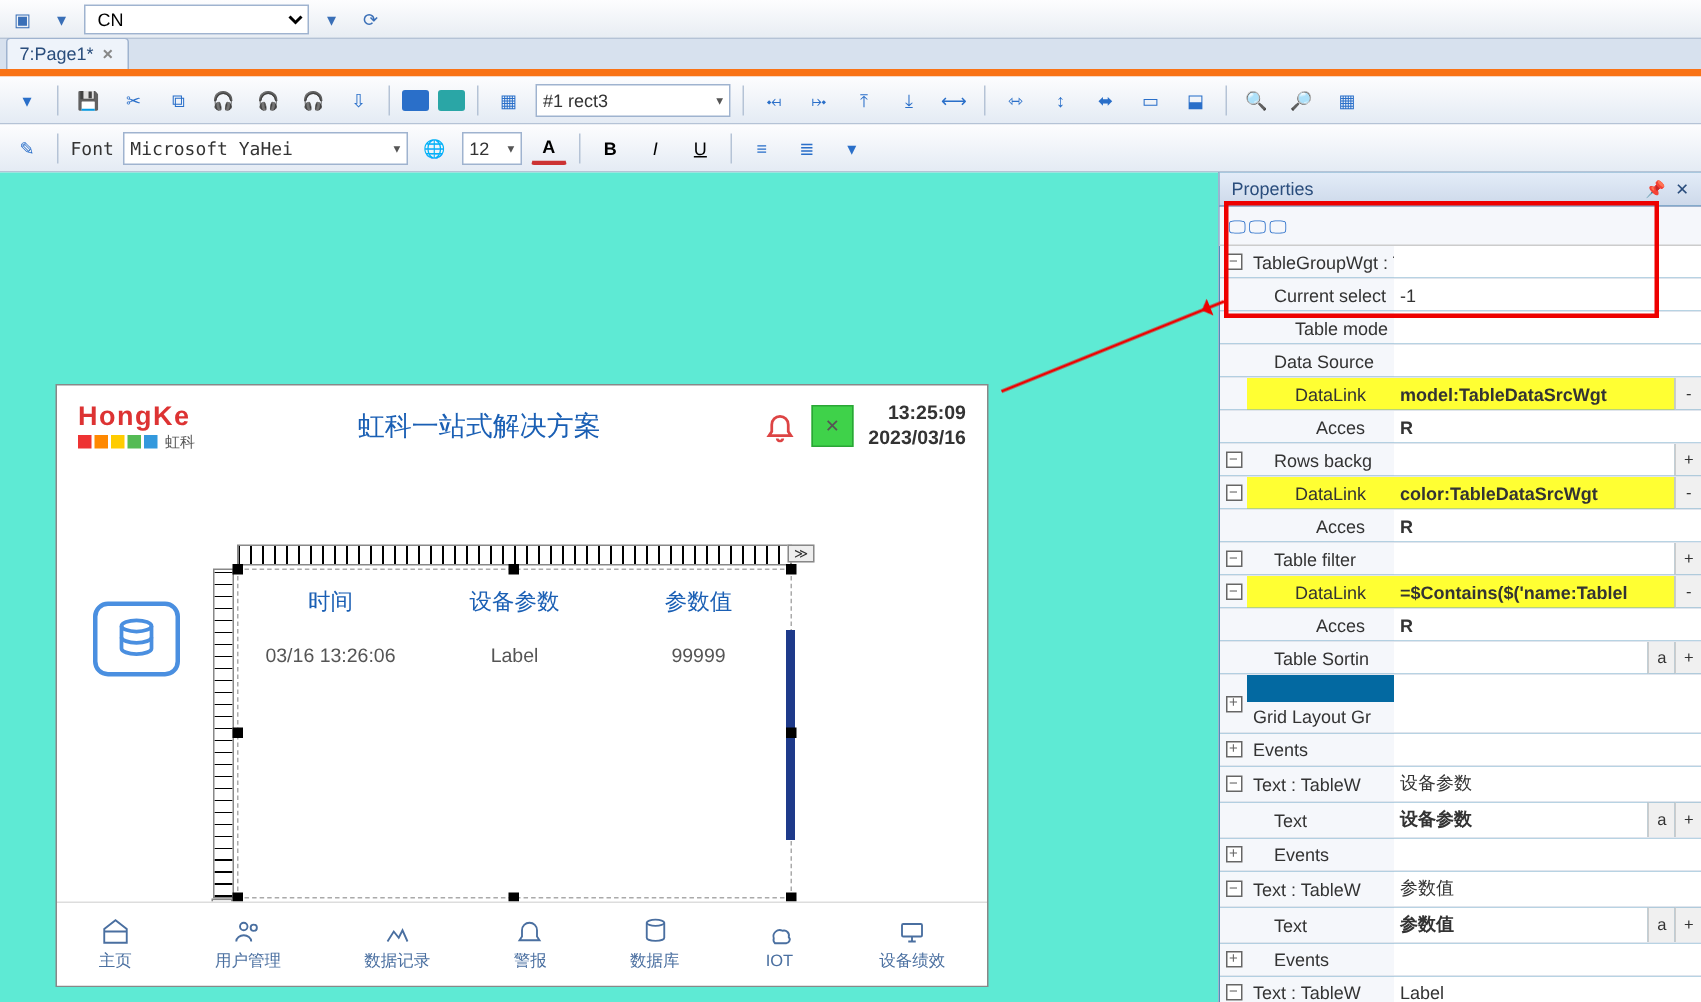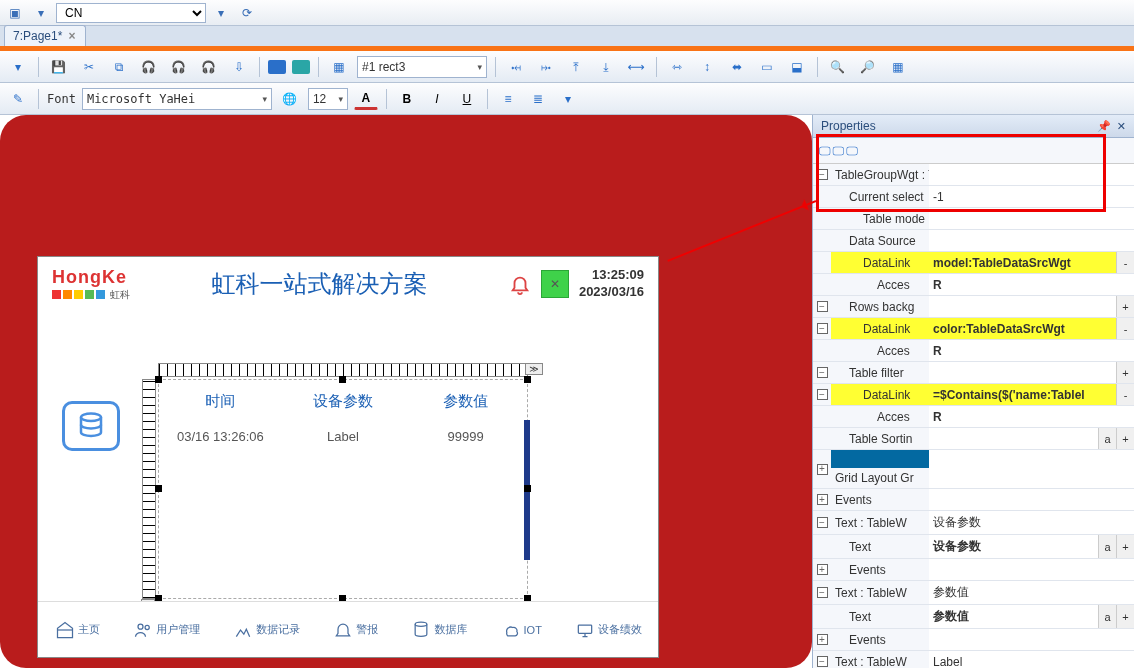--- a/index.html
+++ b/index.html
@@ -15,49 +15,49 @@
 
 .toolrow { height:32px; background:linear-gradient(#fdfdfe,#e4ebf4); border-bottom:1px solid #b5c3d6; display:flex; align-items:center; gap:6px; padding:0 6px; font-size:12px;}
 .tbtn { width:24px; height:22px; display:flex; align-items:center; justify-content:center; border:1px solid transparent; border-radius:2px; color:#2a6fc9; }
 .sep { width:1px; height:20px; background:#b5c3d6; margin:0 2px;}
 .fontbox { width:190px; height:22px; border:1px solid #9fb3cf; background:#fff; padding:2px 4px; display:flex; align-items:center; justify-content:space-between;}
 .numbox { width:40px; height:22px; border:1px solid #9fb3cf; background:#fff; display:flex; align-items:center; justify-content:space-between; padding:0 4px;}
 .arrow { font-size:9px; color:#555;}
 
 
 .main { display:flex; height:calc(668px - 26px - 25px - 32px - 32px); }
-.canvas-area { flex:1; background:#b91c1c; position:relative;border-radius:26px; }
+.canvas-area { flex:1; background:#5eead4; position:relative; }
 .prop-panel { width:322px; background:#0369a1; border-left:1px solid #9fb3cf; display:flex; flex-direction:column; }
 
 
 .hmi { position:absolute; left:38px; top:142px; width:620px; height:400px; background:#fff; box-shadow:0 0 0 1px #888; }
 .hmi-header { height:54px; display:flex; align-items:center; justify-content:space-between; padding:0 14px; }
 .logo { color:#d33; font-weight:bold; font-size:18px; letter-spacing:1px; }
 .logo-sub { font-size:10px; color:#555; display:flex; align-items:center; gap:2px; }
 .color-sq { width:9px; height:9px; display:inline-block; }
-.hmi-title { color:#1a5fb4; font-size:24px; font-weight:500; }
+.hmi-title { color:#1a5fb4; font-size:18px; font-weight:500; }
 .hmi-right { display:flex; align-items:center; gap:10px; }
 .bell { width:22px; height:22px; color:#d33; }
 .tools-ic { width:28px; height:28px; background:#3fd24a; border:1px solid #2aa636; display:flex; align-items:center; justify-content:center; color:#555;}
 .dt { text-align:right; font-size:13px; color:#333; font-weight:bold; line-height:1.3;}
 .hmi-body { position:relative; height:290px; }
 .db-icon { position:absolute; left:24px; top:90px; width:58px; height:50px; border:3px solid #4a8fe0; border-radius:10px; display:flex; align-items:center; justify-content:center; color:#4a8fe0;}
 .widget-sel { position:absolute; left:120px; top:68px; width:370px; height:220px; border:1px dashed #aaa; }
 .handle { position:absolute; width:7px; height:7px; background:#000;}
 .ruler-h { position:absolute; left:120px; top:52px; width:370px; height:14px; background:#fff; border:1px solid #888; background-image:repeating-linear-gradient(90deg,#000 0,#000 1px,transparent 1px,transparent 8px);}
 .ruler-v { position:absolute; left:104px; top:68px; width:14px; height:220px; background:#fff; border:1px solid #888; background-image:repeating-linear-gradient(0deg,#000 0,#000 1px,transparent 1px,transparent 8px);}
 .nav-arrow { position:absolute; width:18px; height:12px; border:1px solid #888; background:#eee; display:flex; align-items:center; justify-content:center; font-size:9px;}
 .tbl { width:100%; height:100%; }
 .tbl-head { display:flex; color:#1a5fb4; font-size:15px; font-weight:500; padding:12px 0; }
 .tbl-head > div,.tbl-row > div { flex:1; text-align:center; }
 .tbl-row { display:flex; color:#555; font-size:13px; padding:6px 0;}
 .scroll-thumb { position:absolute; right:-3px; top:40px; width:6px; height:140px; background:#1e3a8a; }
 
 .hmi-footer { position:absolute; bottom:0; left:0; right:0; height:56px; border-top:1px solid #ddd; display:flex; justify-content:space-around; align-items:center; background:#fff;}
-.ftab { display:flex; flex-direction:row; align-items:center; gap:2px; color:#4a6fa0; font-size:11px;}
+.ftab { display:flex; flex-direction:column; align-items:center; gap:2px; color:#4a6fa0; font-size:11px;}
 .ftab svg { width:22px; height:20px; }
 
 
 .prop-title { background:linear-gradient(#e3ecf8,#cdd9ea); padding:4px 8px; font-size:12px; color:#2a4d7c; display:flex; justify-content:space-between; align-items:center; border-bottom:1px solid #9fb3cf;}
 .prop-tabs { height:26px; display:flex; align-items:center; gap:2px; padding:4px 6px; border-bottom:1px solid #ccc; background:#f5f7fb;}
 .prop-body { flex:1; overflow:auto; }
 .prow { display:flex; align-items:stretch; border-bottom:1px solid #e0e5ed; min-height:22px; font-size:12px;}
 .prow .expander { width:18px; display:flex; align-items:center; justify-content:center; color:#666; background:#f5f7fb;}
 .prow .key { width:98px; padding:3px 2px 3px 4px; background:#f5f7fb; display:flex; align-items:center; white-space:nowrap; overflow:hidden;}
 .prow .val { flex:1; padding:3px 4px; background:#fff; display:flex; align-items:center; white-space:nowrap; overflow:hidden;}

